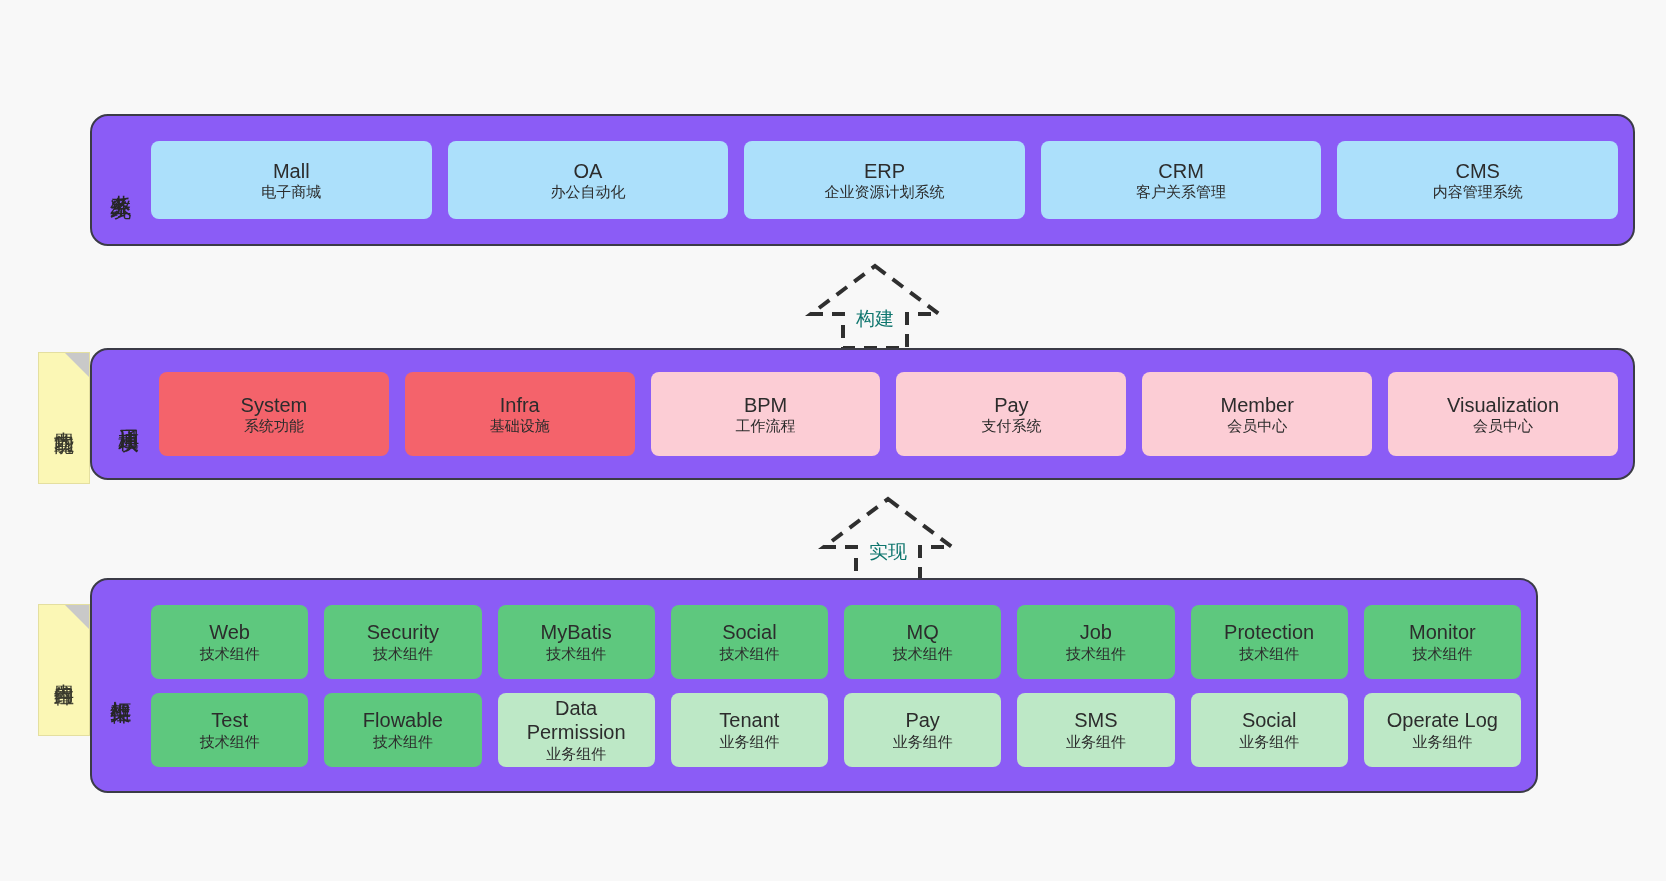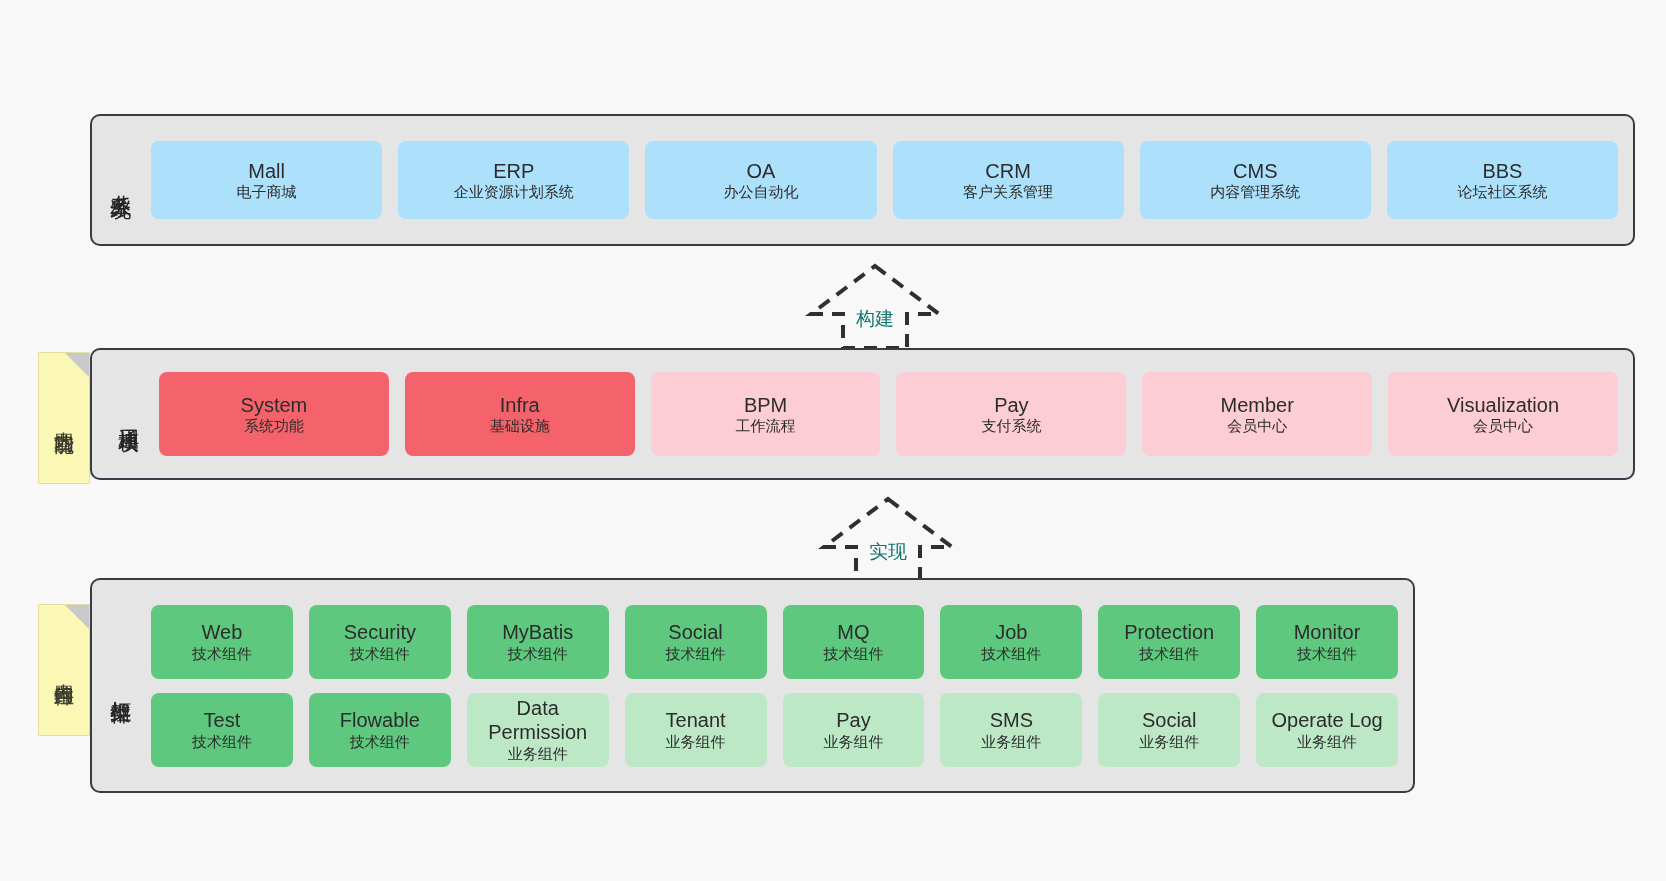--- a/index.html
+++ b/index.html
@@ -13,23 +13,23 @@
     position: relative;
     width: 1666px;
     height: 881px;
     background: #f8f8f8;
     overflow: hidden;
   }
 
   
   .layer {
     position: absolute;
-    background: #e5e5e5;
+    background: #8b5cf6;
     border: 2px solid #3b3b47;
-    border-radius: 10px;
+    border-radius: 18px;
     display: flex;
     align-items: stretch;
     padding: 9px;
   }
   .layer-label {
     flex: 0 0 auto;
     width: 40px;
     display: flex;
     align-items: center;
     justify-content: center;
@@ -126,38 +126,34 @@
 
   <div class="layer" style="left:90px; top:114px; width:1545px; height:132px;">
     <div class="layer-label">业务系统</div>
     <div class="layer-body">
       <div class="row">
         <div class="card blue h-sys">
           <span class="en">Mall</span>
           <span class="cn">电子商城</span>
         </div>
         <div class="card blue h-sys">
+          <span class="en">OA</span>
+          <span class="cn">办公自动化</span>
+        </div>
+        <div class="card blue h-sys">
           <span class="en">ERP</span>
           <span class="cn">企业资源计划系统</span>
         </div>
         <div class="card blue h-sys">
-          <span class="en">OA</span>
-          <span class="cn">办公自动化</span>
-        </div>
-        <div class="card blue h-sys">
           <span class="en">CRM</span>
           <span class="cn">客户关系管理</span>
         </div>
         <div class="card blue h-sys">
           <span class="en">CMS</span>
           <span class="cn">内容管理系统</span>
-        </div>
-        <div class="card blue h-sys">
-          <span class="en">BBS</span>
-          <span class="cn">论坛社区系统</span>
         </div>
       </div>
     </div>
   </div>
 
   <div class="arrow" style="left:800px; top:262px; width:150px; height:90px;">
     <svg width="150" height="90" viewBox="0 0 150 90" aria-hidden="true">
       <path d="M75 4 L139 52 L107 52 L107 86 L43 86 L43 52 L11 52 Z" fill="none" stroke="#2f2f2f" stroke-width="4" stroke-dasharray="13 9" stroke-linejoin="miter"></path>
     </svg>
     <span class="arrow-label" style="top:44px;">构建</span>
@@ -203,21 +199,21 @@
     <svg width="150" height="90" viewBox="0 0 150 90" aria-hidden="true">
       <path d="M75 4 L139 52 L107 52 L107 86 L43 86 L43 52 L11 52 Z" fill="none" stroke="#2f2f2f" stroke-width="4" stroke-dasharray="13 9" stroke-linejoin="miter"></path>
     </svg>
     <span class="arrow-label" style="top:44px;">实现</span>
   </div>
 
   <div class="sticky" style="left:38px; top:604px; height:132px;">
     <span>内置组件</span>
     <span class="fold"></span>
   </div>
-  <div class="layer" style="left:90px; top:578px; width:1325px; height:215px;">
+  <div class="layer" style="left:90px; top:578px; width:1448px; height:215px;">
     <div class="layer-label">框架组件</div>
     <div class="layer-body">
 
       <div class="row">
         <div class="card green h-comp">
           <span class="en">Web</span>
           <span class="cn">技术组件</span>
         </div>
         <div class="card green h-comp">
           <span class="en">Security</span>

